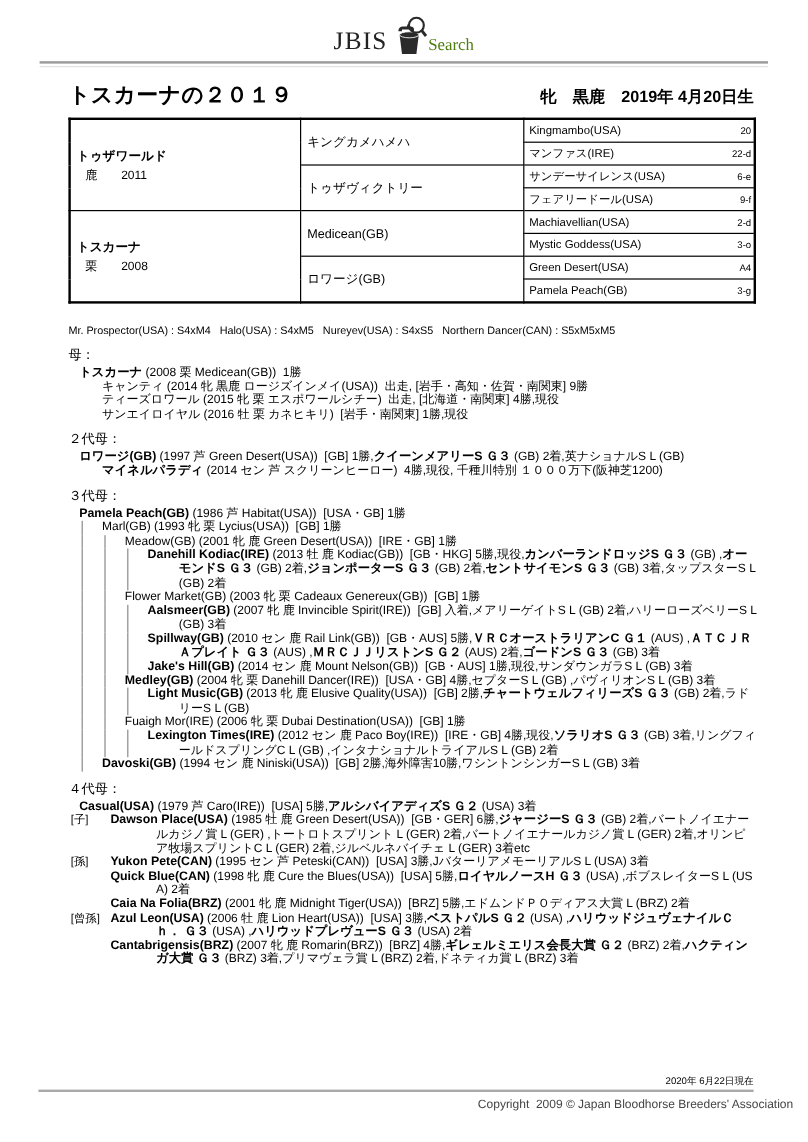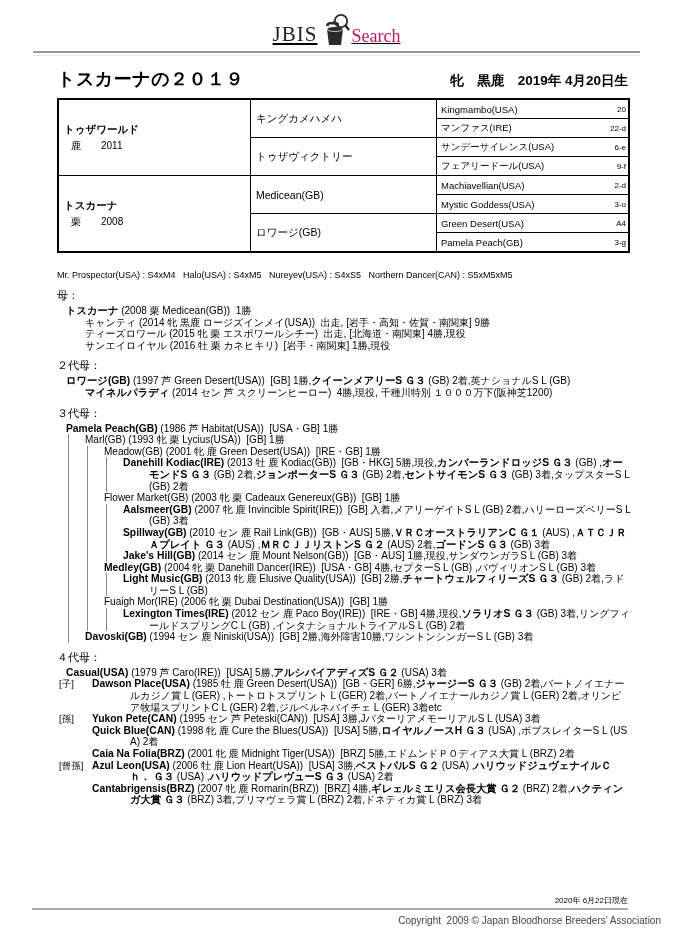--- a/index.html
+++ b/index.html
@@ -1,21 +1,21 @@
 <!DOCTYPE html>
 <html><head>
 <meta charset="utf-8">
 <style>
   html,body{margin:0;padding:0;background:#fff;}
   .page{position:relative;width:673px;height:952px;background:#fff;overflow:hidden;
         font-family:"Liberation Sans","DejaVu Sans",sans-serif;color:#000;}
   
-  .logo{display:flex;justify-content:center;align-items:flex-end;padding-top:9px;height:38px;text-decoration:underline;}
+  .logo{display:flex;justify-content:center;align-items:flex-end;padding-top:9px;height:38px;}
   .logo .jbis{font-family:"Liberation Serif","DejaVu Serif",serif;font-size:21px;color:#222;letter-spacing:1px;}
-  .logo .search{font-family:"Liberation Serif","DejaVu Serif",serif;font-size:18px;color:#be185d;}
+  .logo .search{font-family:"Liberation Serif","DejaVu Serif",serif;font-size:14px;color:#4d7c0f;}
   .logo svg{margin:0 1px -2px 3px;}
   .toprule{margin:4px 33px 0 33px;height:2px;border-top:2px solid #9a9a9a;border-bottom:1px solid #e2e2e2;}
   
   .titlerow{display:flex;justify-content:space-between;align-items:baseline;margin:11px 45px 0 57px;}
   .titlerow .t1{font-size:18px;font-weight:bold;letter-spacing:.5px;}
   .titlerow .t2{font-size:13.5px;font-weight:bold;white-space:pre;}
   
   table.ped{border-collapse:collapse;table-layout:fixed;width:571px;margin:7px 0 0 57px;border:2px solid #000;}
   table.ped td{border:1px solid #000;padding:0;vertical-align:middle;height:18px;overflow:hidden;}
   td.g1{width:191px;}

